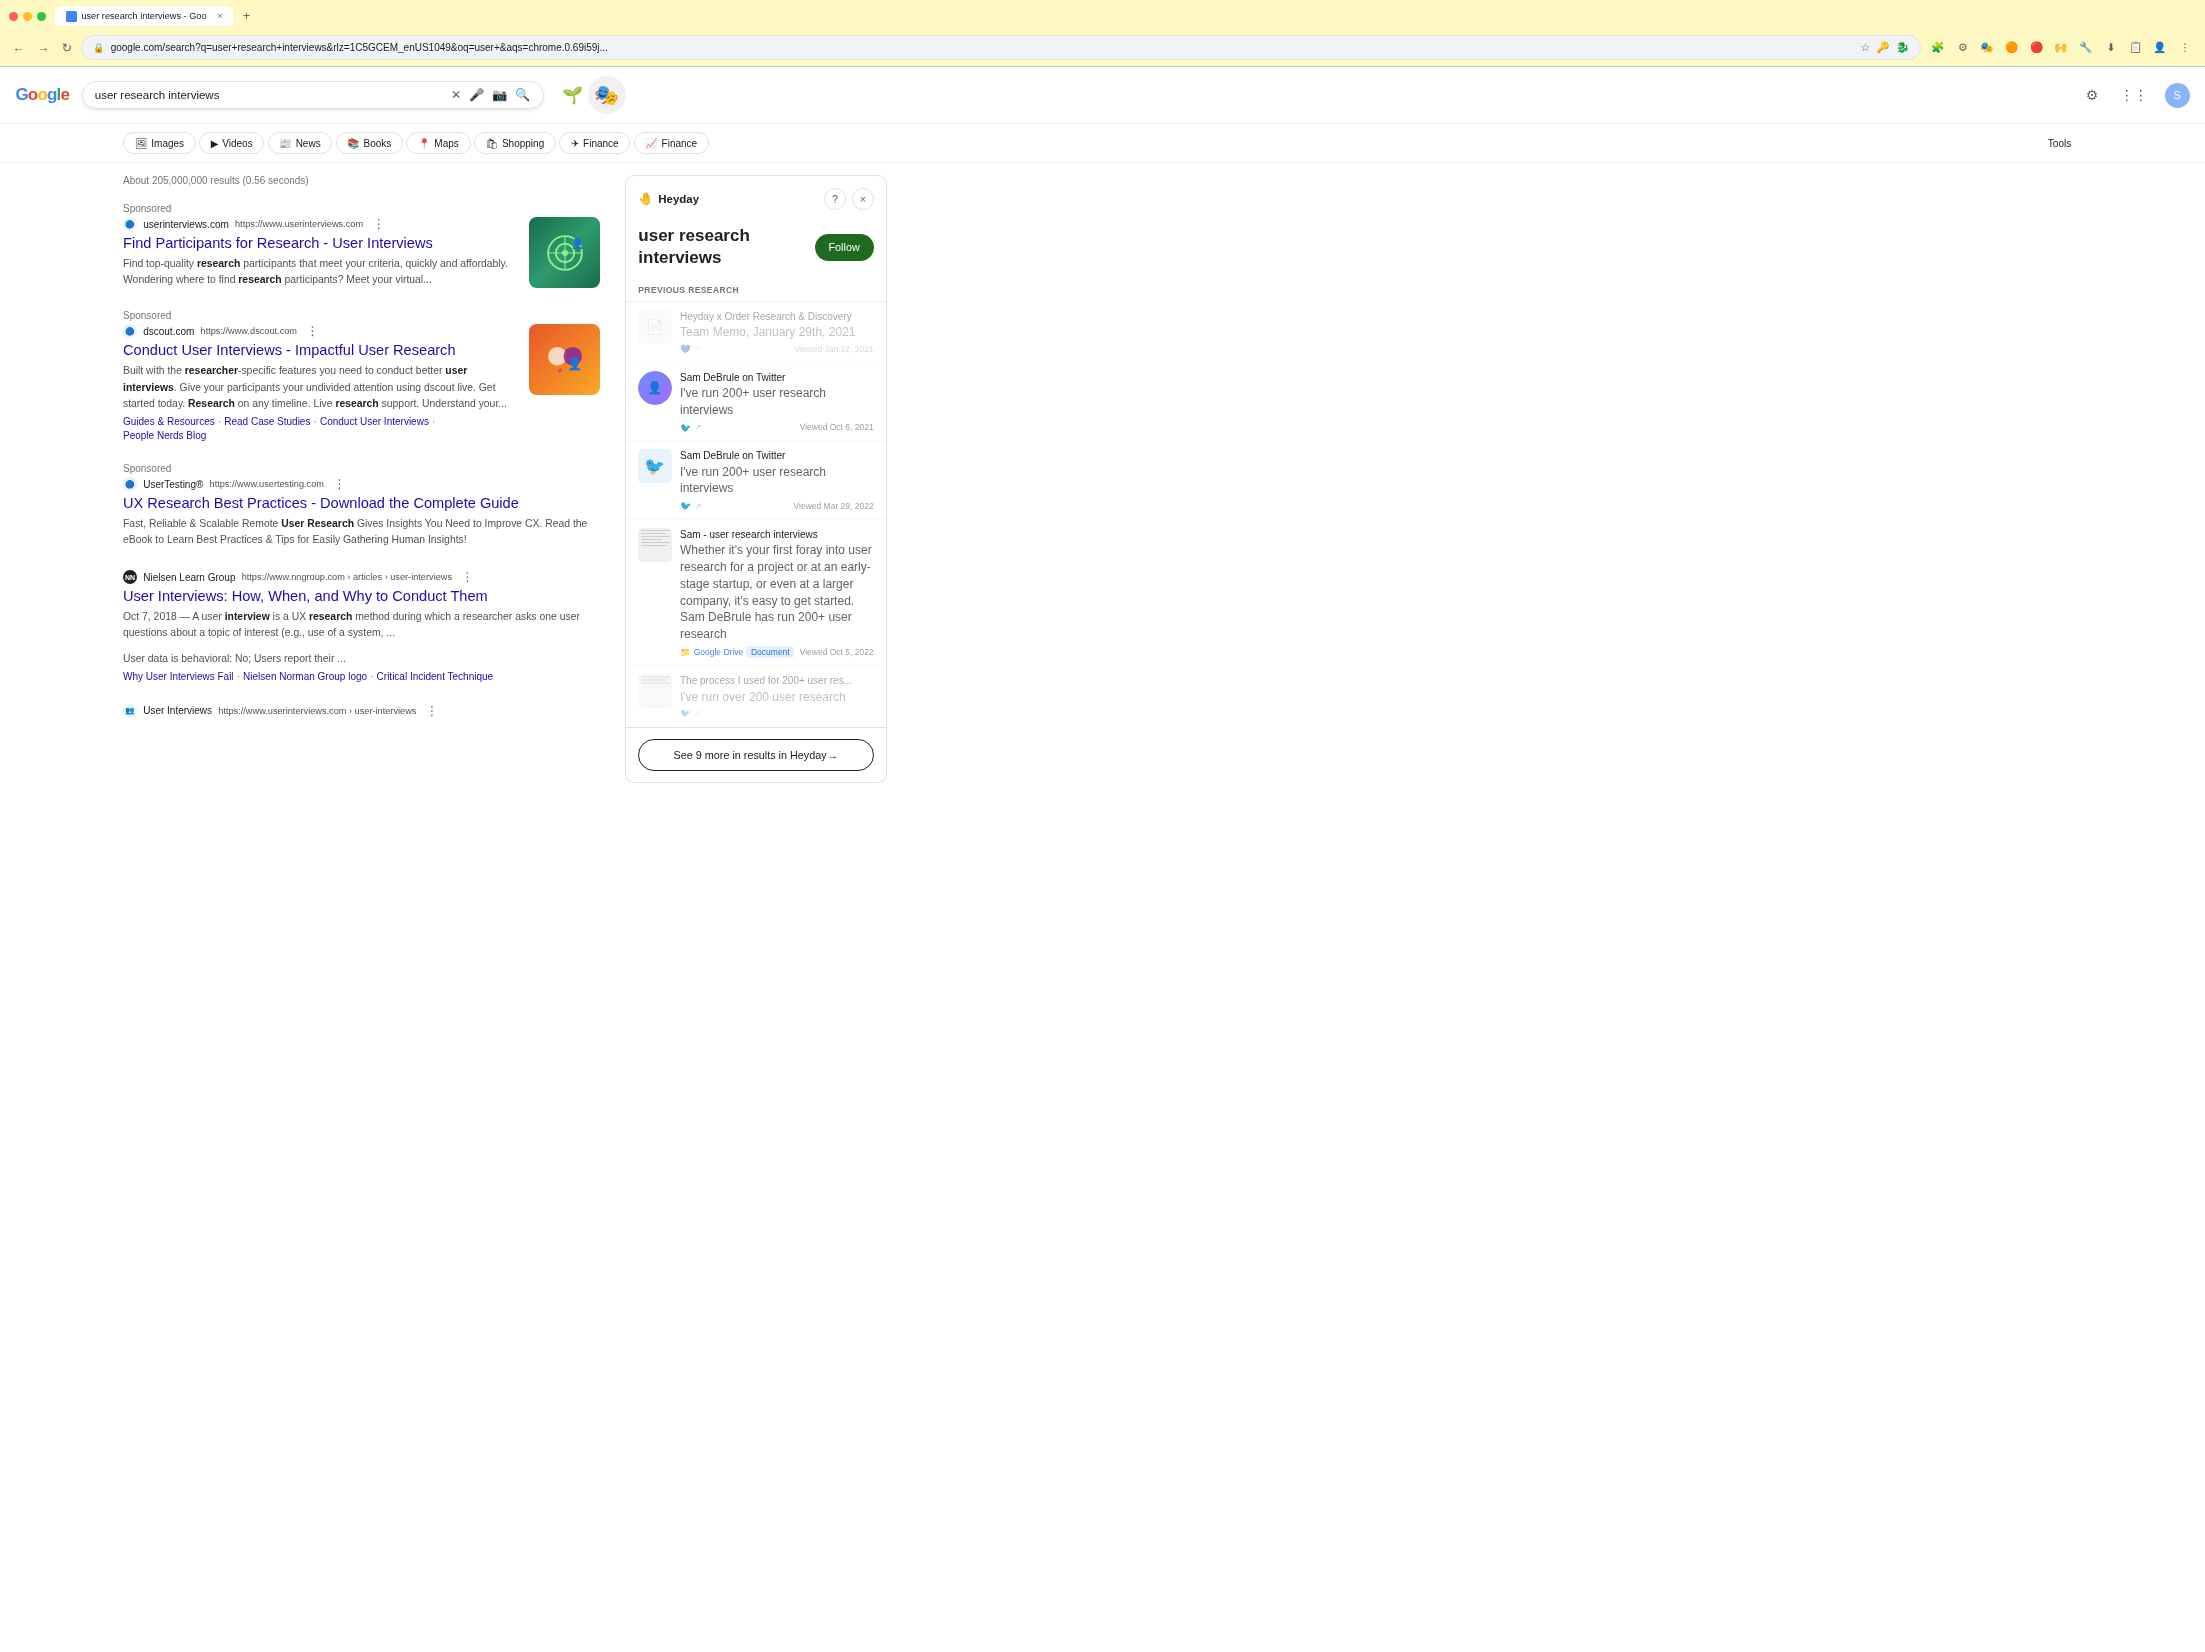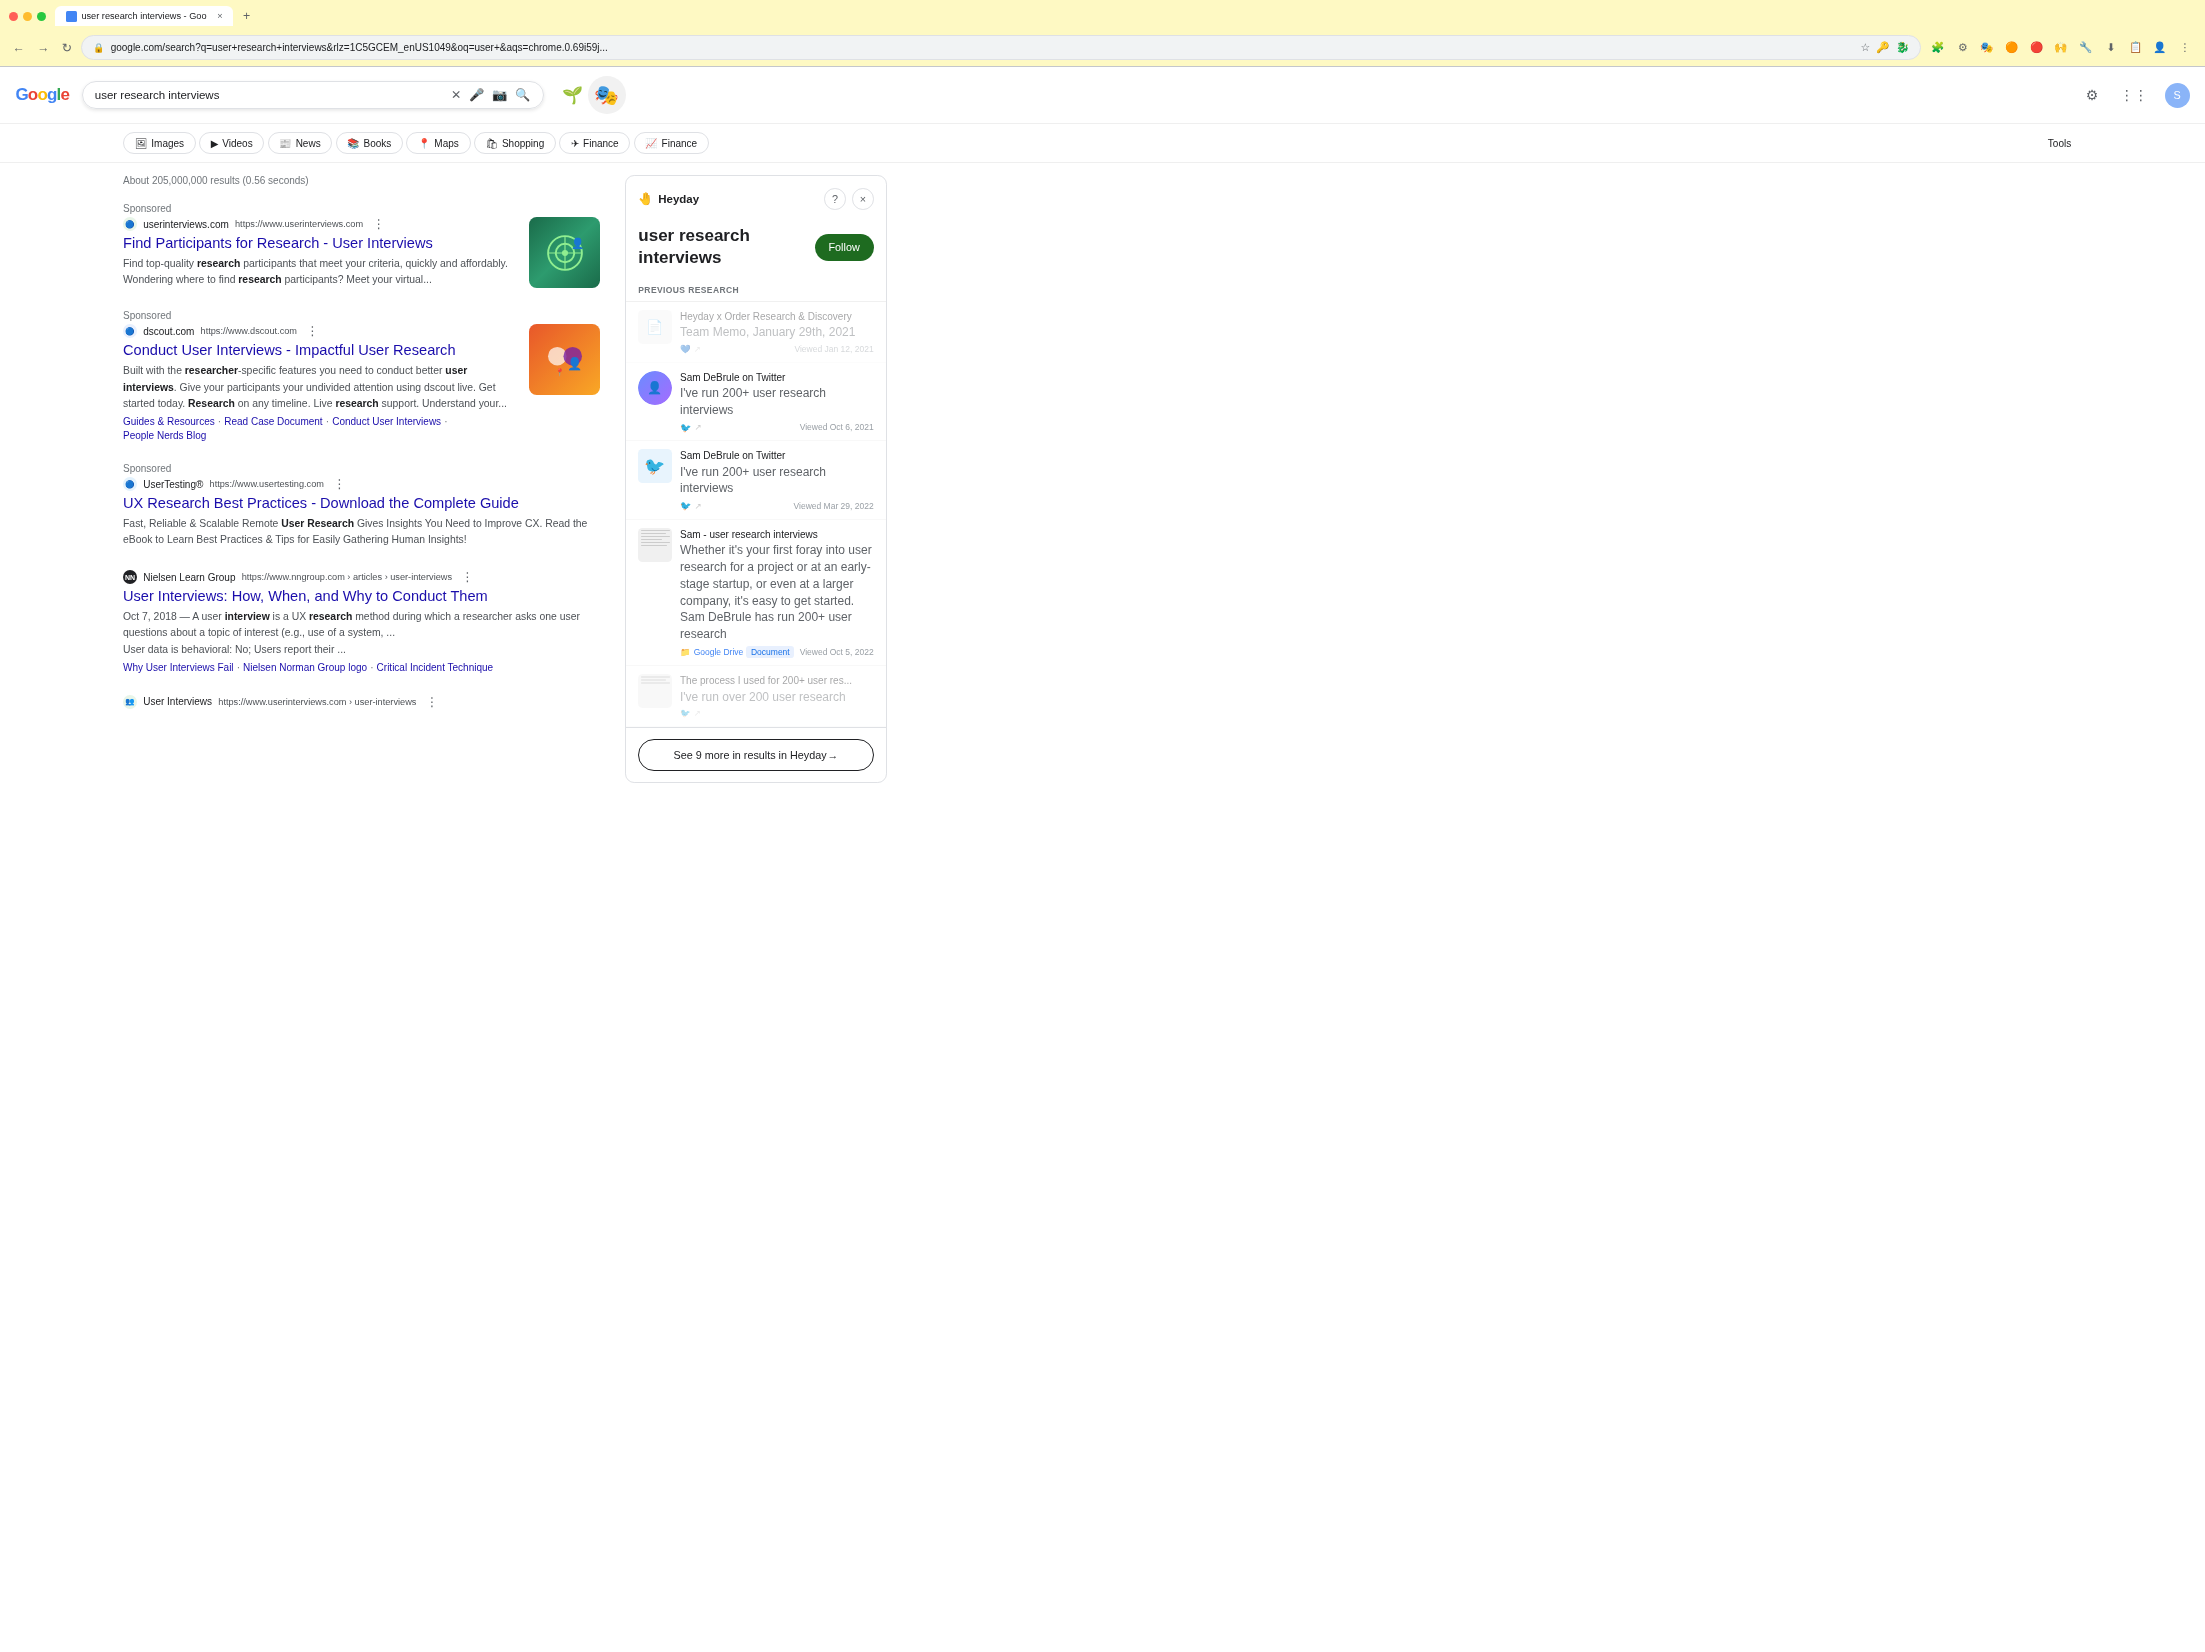--- a/index.html
+++ b/index.html
@@ -667,21 +667,21 @@
               <span class="result-url">https://www.dscout.com</span>
               <button class="result-more-btn">⋮</button>
             </div>
             <a class="result-title" href="#">Conduct User Interviews - Impactful User Research</a>
             <div class="result-description">
               Built with the <strong>researcher</strong>-specific features you need to conduct better <strong>user interviews</strong>. Give your participants your undivided attention using dscout live. Get started today. <strong>Research</strong> on any timeline. Live <strong>research</strong> support. Understand your...
             </div>
             <div class="sub-links">
               <a class="sub-link">Guides &amp; Resources</a>
               <span class="sub-link-separator"> · </span>
-              <a class="sub-link">Read Case Document</a>
+              <a class="sub-link">Read Case Studies</a>
               <span class="sub-link-separator"> · </span>
               <a class="sub-link">Conduct User Interviews</a>
               <span class="sub-link-separator"> · </span>
               <a class="sub-link">People Nerds Blog</a>
             </div>
           </div>
           <div class="ad-thumb thumb-dscout">
             <svg width="54" height="54" viewBox="0 0 70 70" style="font-size:32px">
               <circle cx="25" cy="30" r="12" fill="#fff" opacity="0.7"></circle>
               <circle cx="45" cy="30" r="12" fill="#7b1fa2" opacity="0.8"></circle>
@@ -711,21 +711,21 @@
           <div class="result-favicon nn-favicon" style="background:#202124;color:#fff;font-size:7px;font-weight:bold;display:flex;align-items:center;justify-content:center;">NN</div>
           <span class="result-site-name">Nielsen Learn Group</span>
           <span class="result-url">https://www.nngroup.com › articles › user-interviews</span>
           <button class="result-more-btn">⋮</button>
         </div>
         <a class="result-title" href="#">User Interviews: How, When, and Why to Conduct Them</a>
         <div class="result-description">
           <span class="result-date">Oct 7, 2018</span>
           — A user <strong>interview</strong> is a UX <strong>research</strong> method during which a researcher asks one user questions about a topic of interest (e.g., use of a system, ...
         </div>
-        <div class="result-description" style="margin-top:0;">User data is behavioral: No; Users report their ...</div>
+        <div class="result-description" style="margin-top:9px;">User data is behavioral: No; Users report their ...</div>
         <div class="sub-links">
           <a class="sub-link">Why User Interviews Fail</a>
           <span class="sub-link-separator"> · </span>
           <a class="sub-link">Nielsen Norman Group logo</a>
           <span class="sub-link-separator"> · </span>
           <a class="sub-link">Critical Incident Technique</a>
         </div>
       </div>
 
       <div class="search-result">

